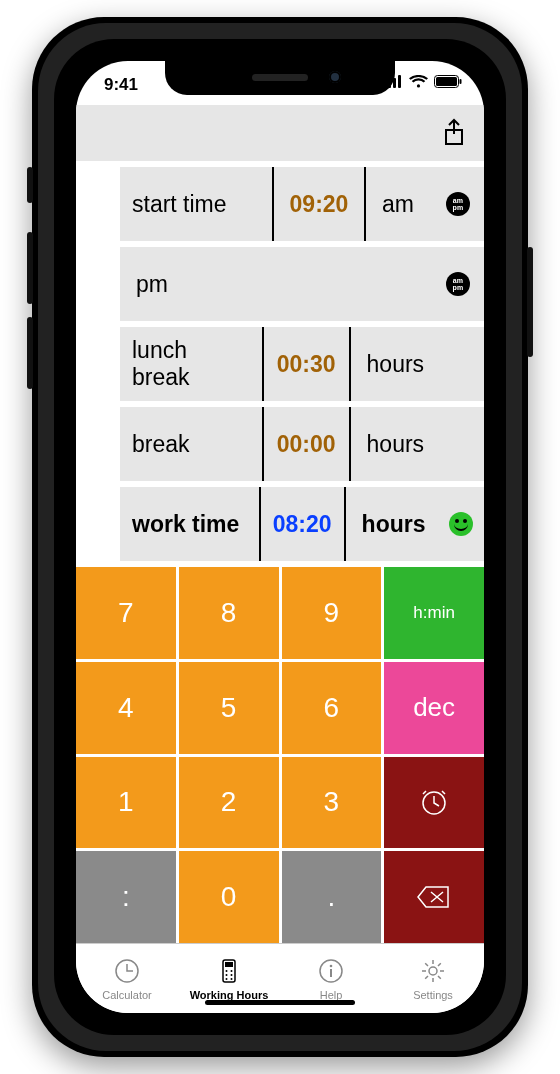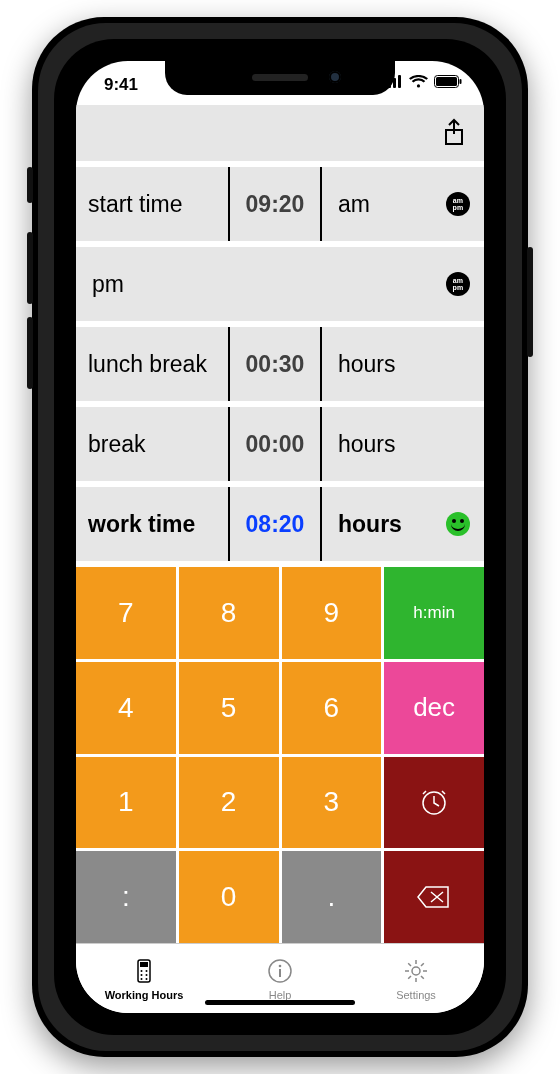--- a/index.html
+++ b/index.html
@@ -122,39 +122,39 @@
     height: 56px;
     background: #e6e6e6;
     display: flex;
     align-items: center;
     justify-content: flex-end;
     padding: 0 18px;
   }
   .share-btn { width: 24px; height: 30px; }
 
   
-  .rows { flex: 0 0 auto; }
+  .rows { flex: 0 0 auto; padding-left: 44px; }
   .trow {
     display: flex;
     align-items: stretch;
     background: #e6e6e6;
     border-top: 6px solid #fff;
     height: 80px;
   }
   .cell {
     display: flex;
     align-items: center;
     font-size: 23px;
     color: #000;
     padding: 0 12px;
   }
   .c-label { width: 152px; }
   .c-time  {
     width: 94px;
-    color: #404040;
+    color: #a16207;
     font-weight: 600;
     justify-content: center;
     border-left: 2px solid #000;
     border-right: 2px solid #000;
     font-variant-numeric: tabular-nums;
   }
   .c-unit { flex: 1; padding-left: 16px; }
   .c-badge {
     width: 52px;
     justify-content: center;
@@ -369,20 +369,27 @@
           <div class="key k-gray">.</div>
           <div class="key k-red">
             <svg width="36" height="24" viewBox="0 0 36 24">
               <path d="M10 2h22v20H10L2 12 10 2z" stroke="#fff" stroke-width="1.5" fill="none"></path>
               <path d="M15 7l12 10M27 7l-12 10" stroke="#fff" stroke-width="1.5" fill="none"></path>
             </svg>
           </div>
         </div>
 
         <div class="tabbar">
+          <div class="tab">
+            <svg viewBox="0 0 28 28">
+                <circle cx="14" cy="14" r="11" stroke="#888" stroke-width="1.5" fill="none"></circle>
+                <path d="M14 7v7h6" stroke="#888" stroke-width="1.5" fill="none"></path>
+              </svg>
+            <span>Calculator</span>
+          </div>
           <div class="tab selected">
             <svg viewBox="0 0 28 28">
                 <rect x="8" y="3" width="12" height="22" rx="2" stroke="#000" stroke-width="1.5" fill="none"></rect>
                 <rect x="10" y="5" width="8" height="5" fill="#000"></rect>
                 <circle cx="11.5" cy="14" r="1" fill="#000"></circle>
                 <circle cx="16.5" cy="14" r="1" fill="#000"></circle>
                 <circle cx="11.5" cy="18" r="1" fill="#000"></circle>
                 <circle cx="16.5" cy="18" r="1" fill="#000"></circle>
                 <circle cx="11.5" cy="22" r="1" fill="#000"></circle>
                 <circle cx="16.5" cy="22" r="1" fill="#000"></circle>

